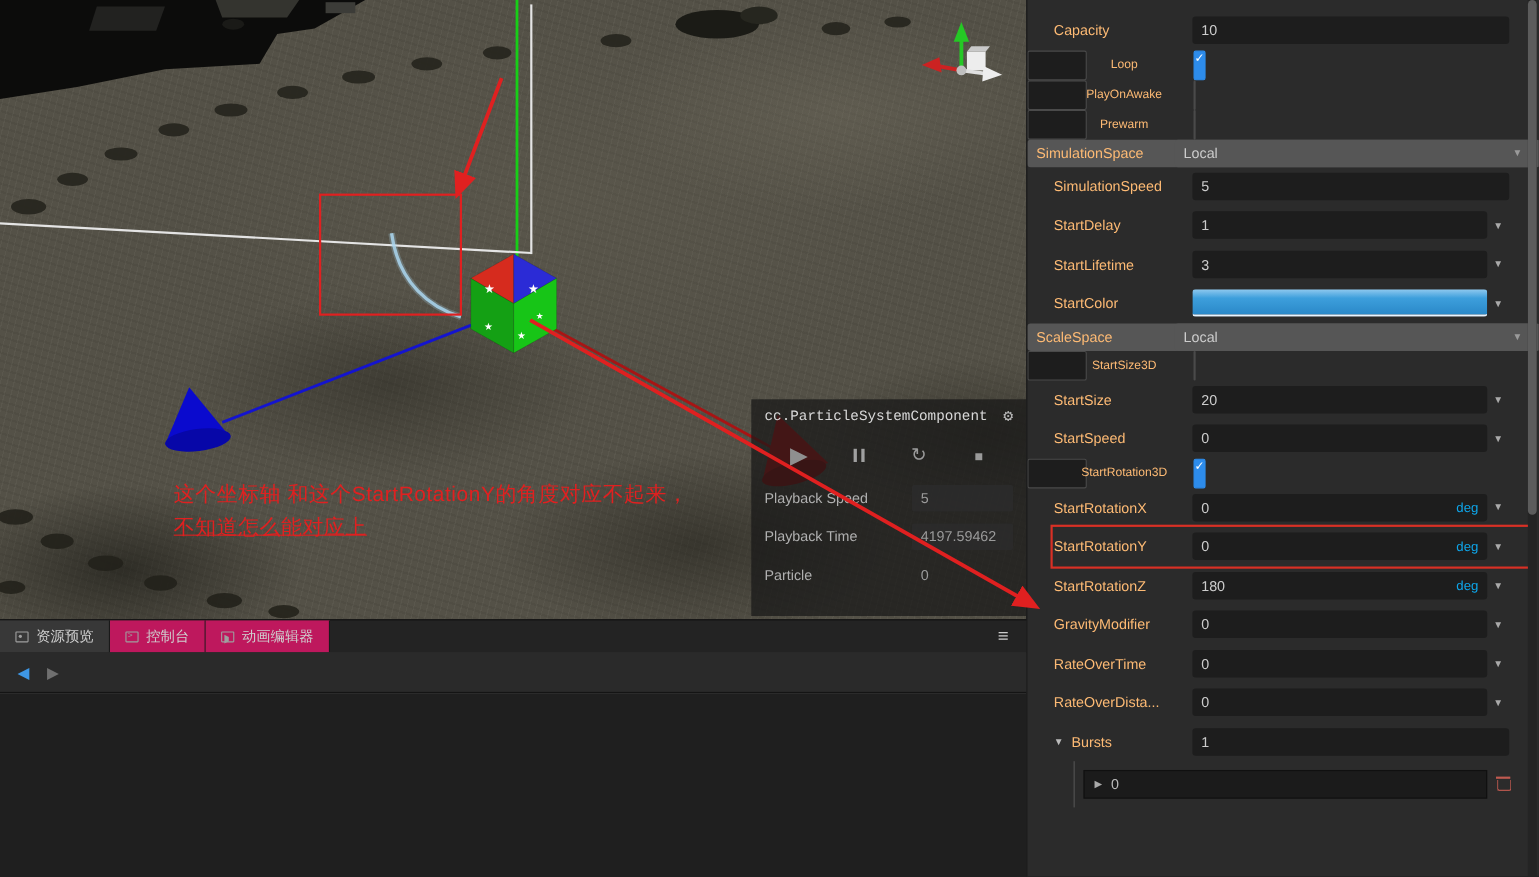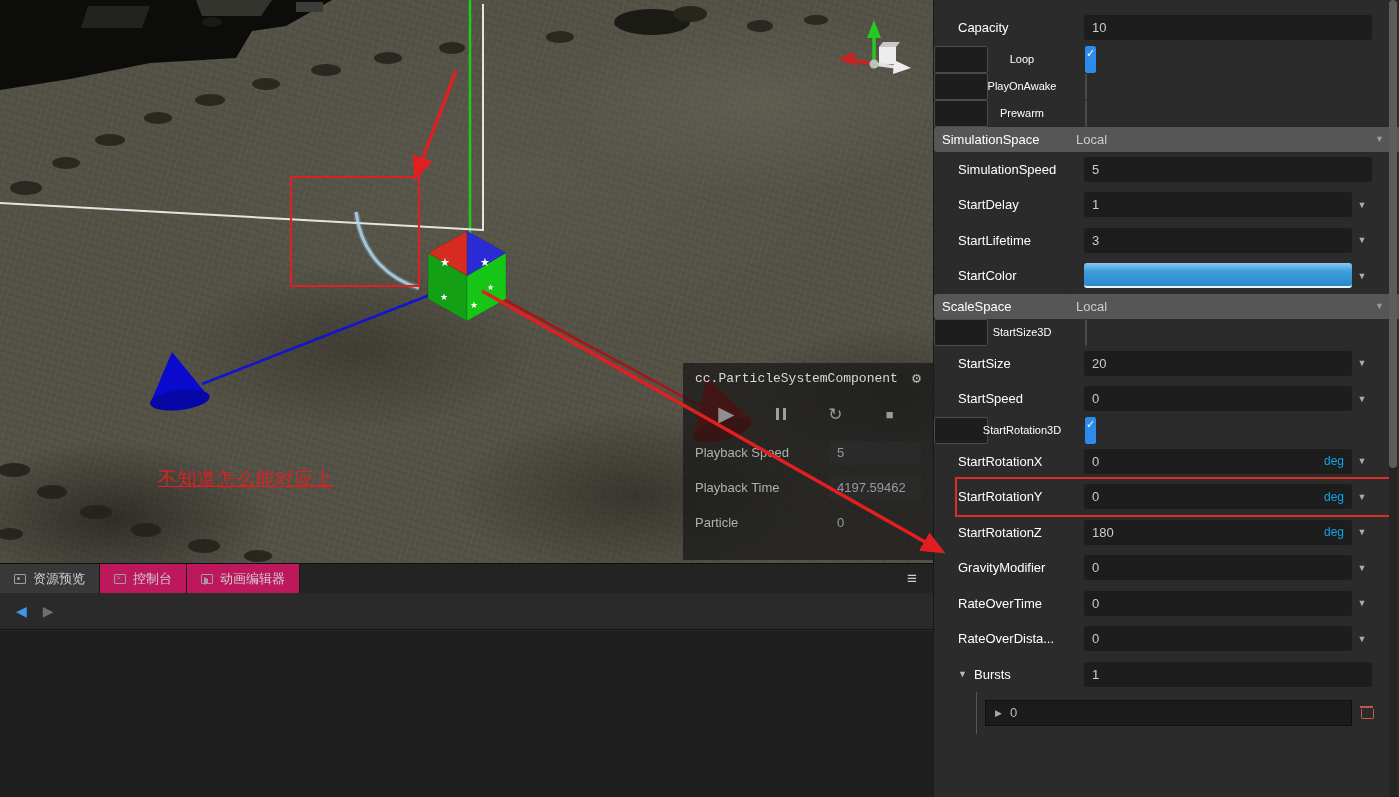--- a/index.html
+++ b/index.html
@@ -71,21 +71,21 @@
 
   .bottom-empty { position:absolute; left:0; top:631px; width:933px; height:166px; background:#1f1f1f; z-index:3; }
 
   
   .inspector {
     position:absolute; left:933px; top:0; width:466px; height:797px; z-index:2;
     background:#2b2b2b; border-left:1px solid #191919; font-size:13px; overflow:hidden;
   }
   .irows { position:absolute; left:0; top:0; width:466px; padding-top:10px; }
   .irow { position:relative; height:35.5px; display:flex; align-items:center; padding-left:24px; padding-right:28px; }
-  .irow .lbl { flex:0 0 126px; color:#ffffff; white-space:nowrap; overflow:hidden; }
+  .irow .lbl { flex:0 0 126px; color:#fdba74; white-space:nowrap; overflow:hidden; }
   .field { flex:1; height:25px; background:#1d1d1d; border-radius:3px; display:flex; align-items:center; padding:0 8px; color:#cccccc; min-width:0; }
   .field .unit { margin-left:auto; color:#0ea5e9; font-size:12px; }
   .curvebtn { flex:0 0 20px; text-align:center; color:#aaaaaa; font-size:9px; cursor:pointer; }
   .checkbox { width:15px; height:27px; border-radius:2px; background:#1d1d1d; border:1px solid #4a4a4a;
               font-size:11px; line-height:13px; text-align:center; color:#ffffff; cursor:pointer; }
   .checkbox.checked { background:#2d8ceb; border-color:#2d8ceb; }
   .select { flex:1; height:25px; background:#565656; border-radius:3px; display:flex; align-items:center; padding:0 8px; color:#cccccc; cursor:pointer; }
   .select .sarrow { margin-left:auto; color:#9a9a9a; font-size:9px; }
   .colorbar { flex:1; height:25px; border-radius:3px; cursor:pointer;
               background:linear-gradient(#8fc9ef 0%, #3d9fdc 35%, #2a88c8 100%);
@@ -204,20 +204,21 @@
         <line x1="874" y1="64" x2="874" y2="36" stroke="#25c825" stroke-width="3.5"></line>
         <polygon points="867,38 881,38 874,20" fill="#25c825"></polygon>
         <line x1="874" y1="64" x2="852" y2="60" stroke="#cc2222" stroke-width="3.5"></line>
         <polygon points="854,52 856,66 838,59" fill="#cc2222"></polygon>
         <line x1="874" y1="64" x2="896" y2="67" stroke="#e0e0e0" stroke-width="3.5"></line>
         <polygon points="894,60 893,74 911,68" fill="#ededed"></polygon>
         <circle cx="874" cy="64" r="4.5" fill="#c0c0c0"></circle>
       </g>
     </svg>
 
+    <div class="ann ann1">这个坐标轴 和这个StartRotationY的角度对应不起来，</div>
     <div class="ann ann2">不知道怎么能对应上</div>
 
     <div class="overlay-panel">
       <div class="op-title">
         <span>cc.ParticleSystemComponent</span>
         <span class="gear">⚙</span>
       </div>
       <div class="op-buttons">
         <span class="pp-btn play">▶</span>
         <span class="pp-btn pause">

